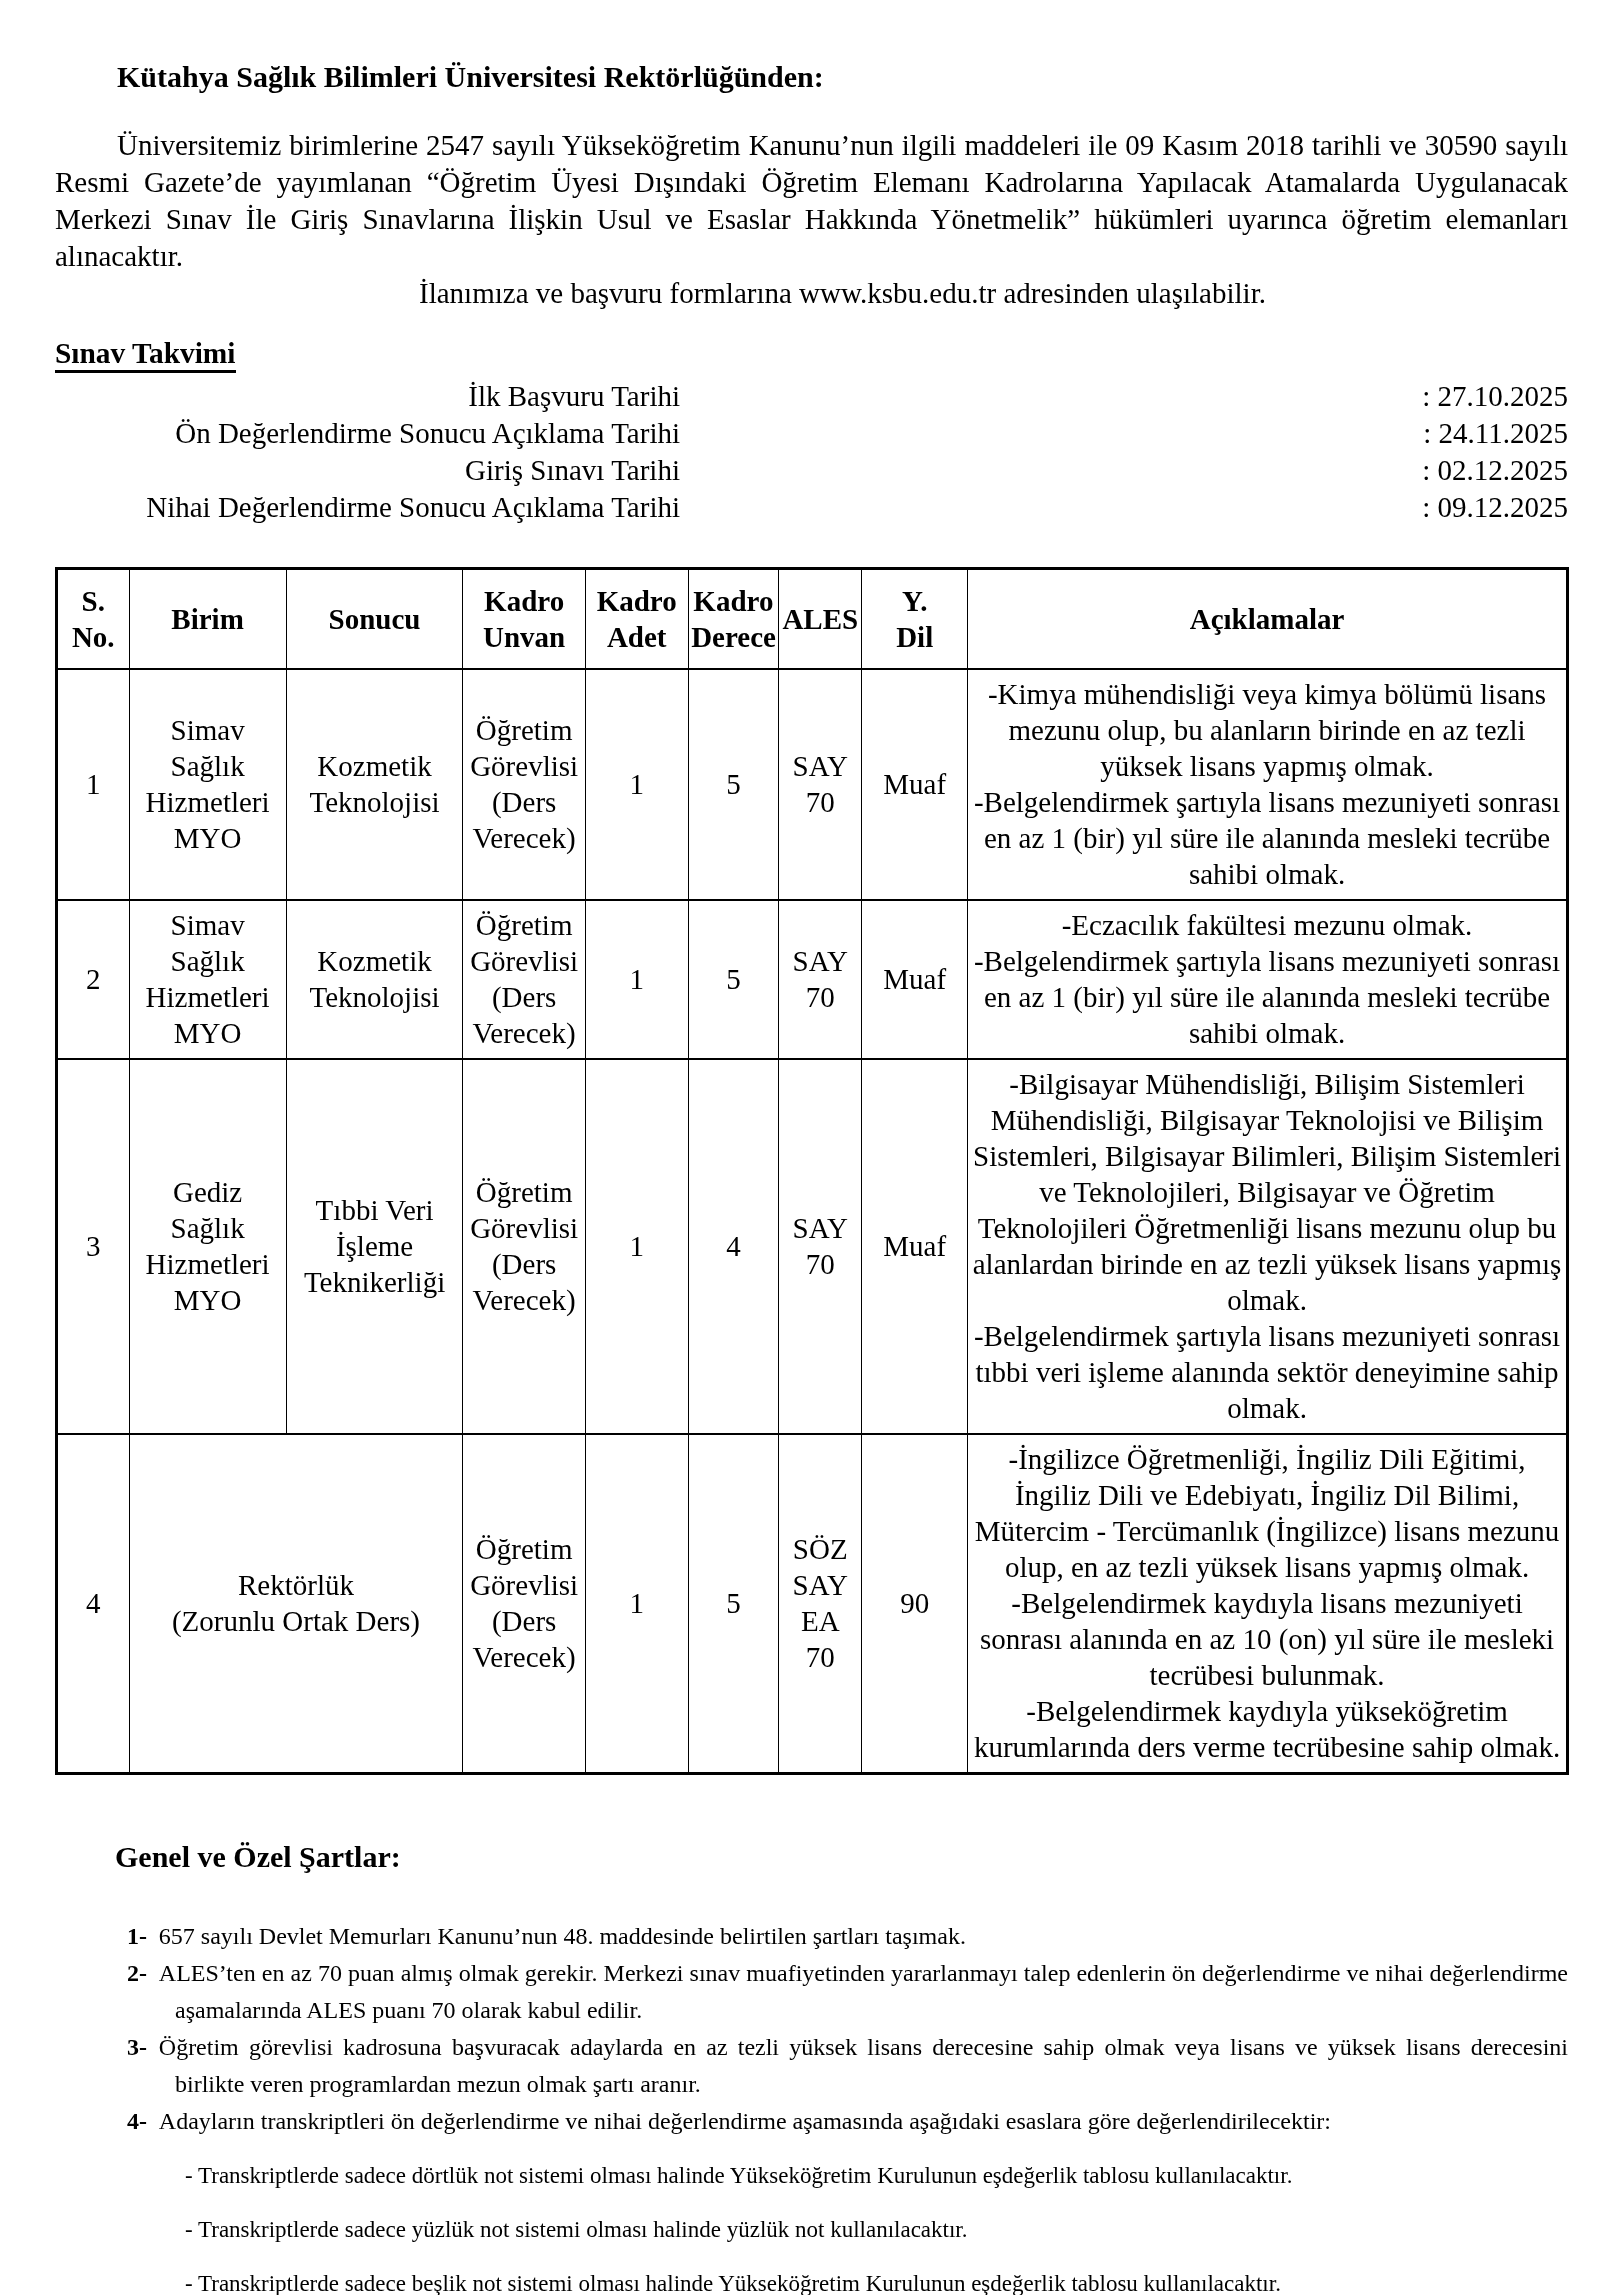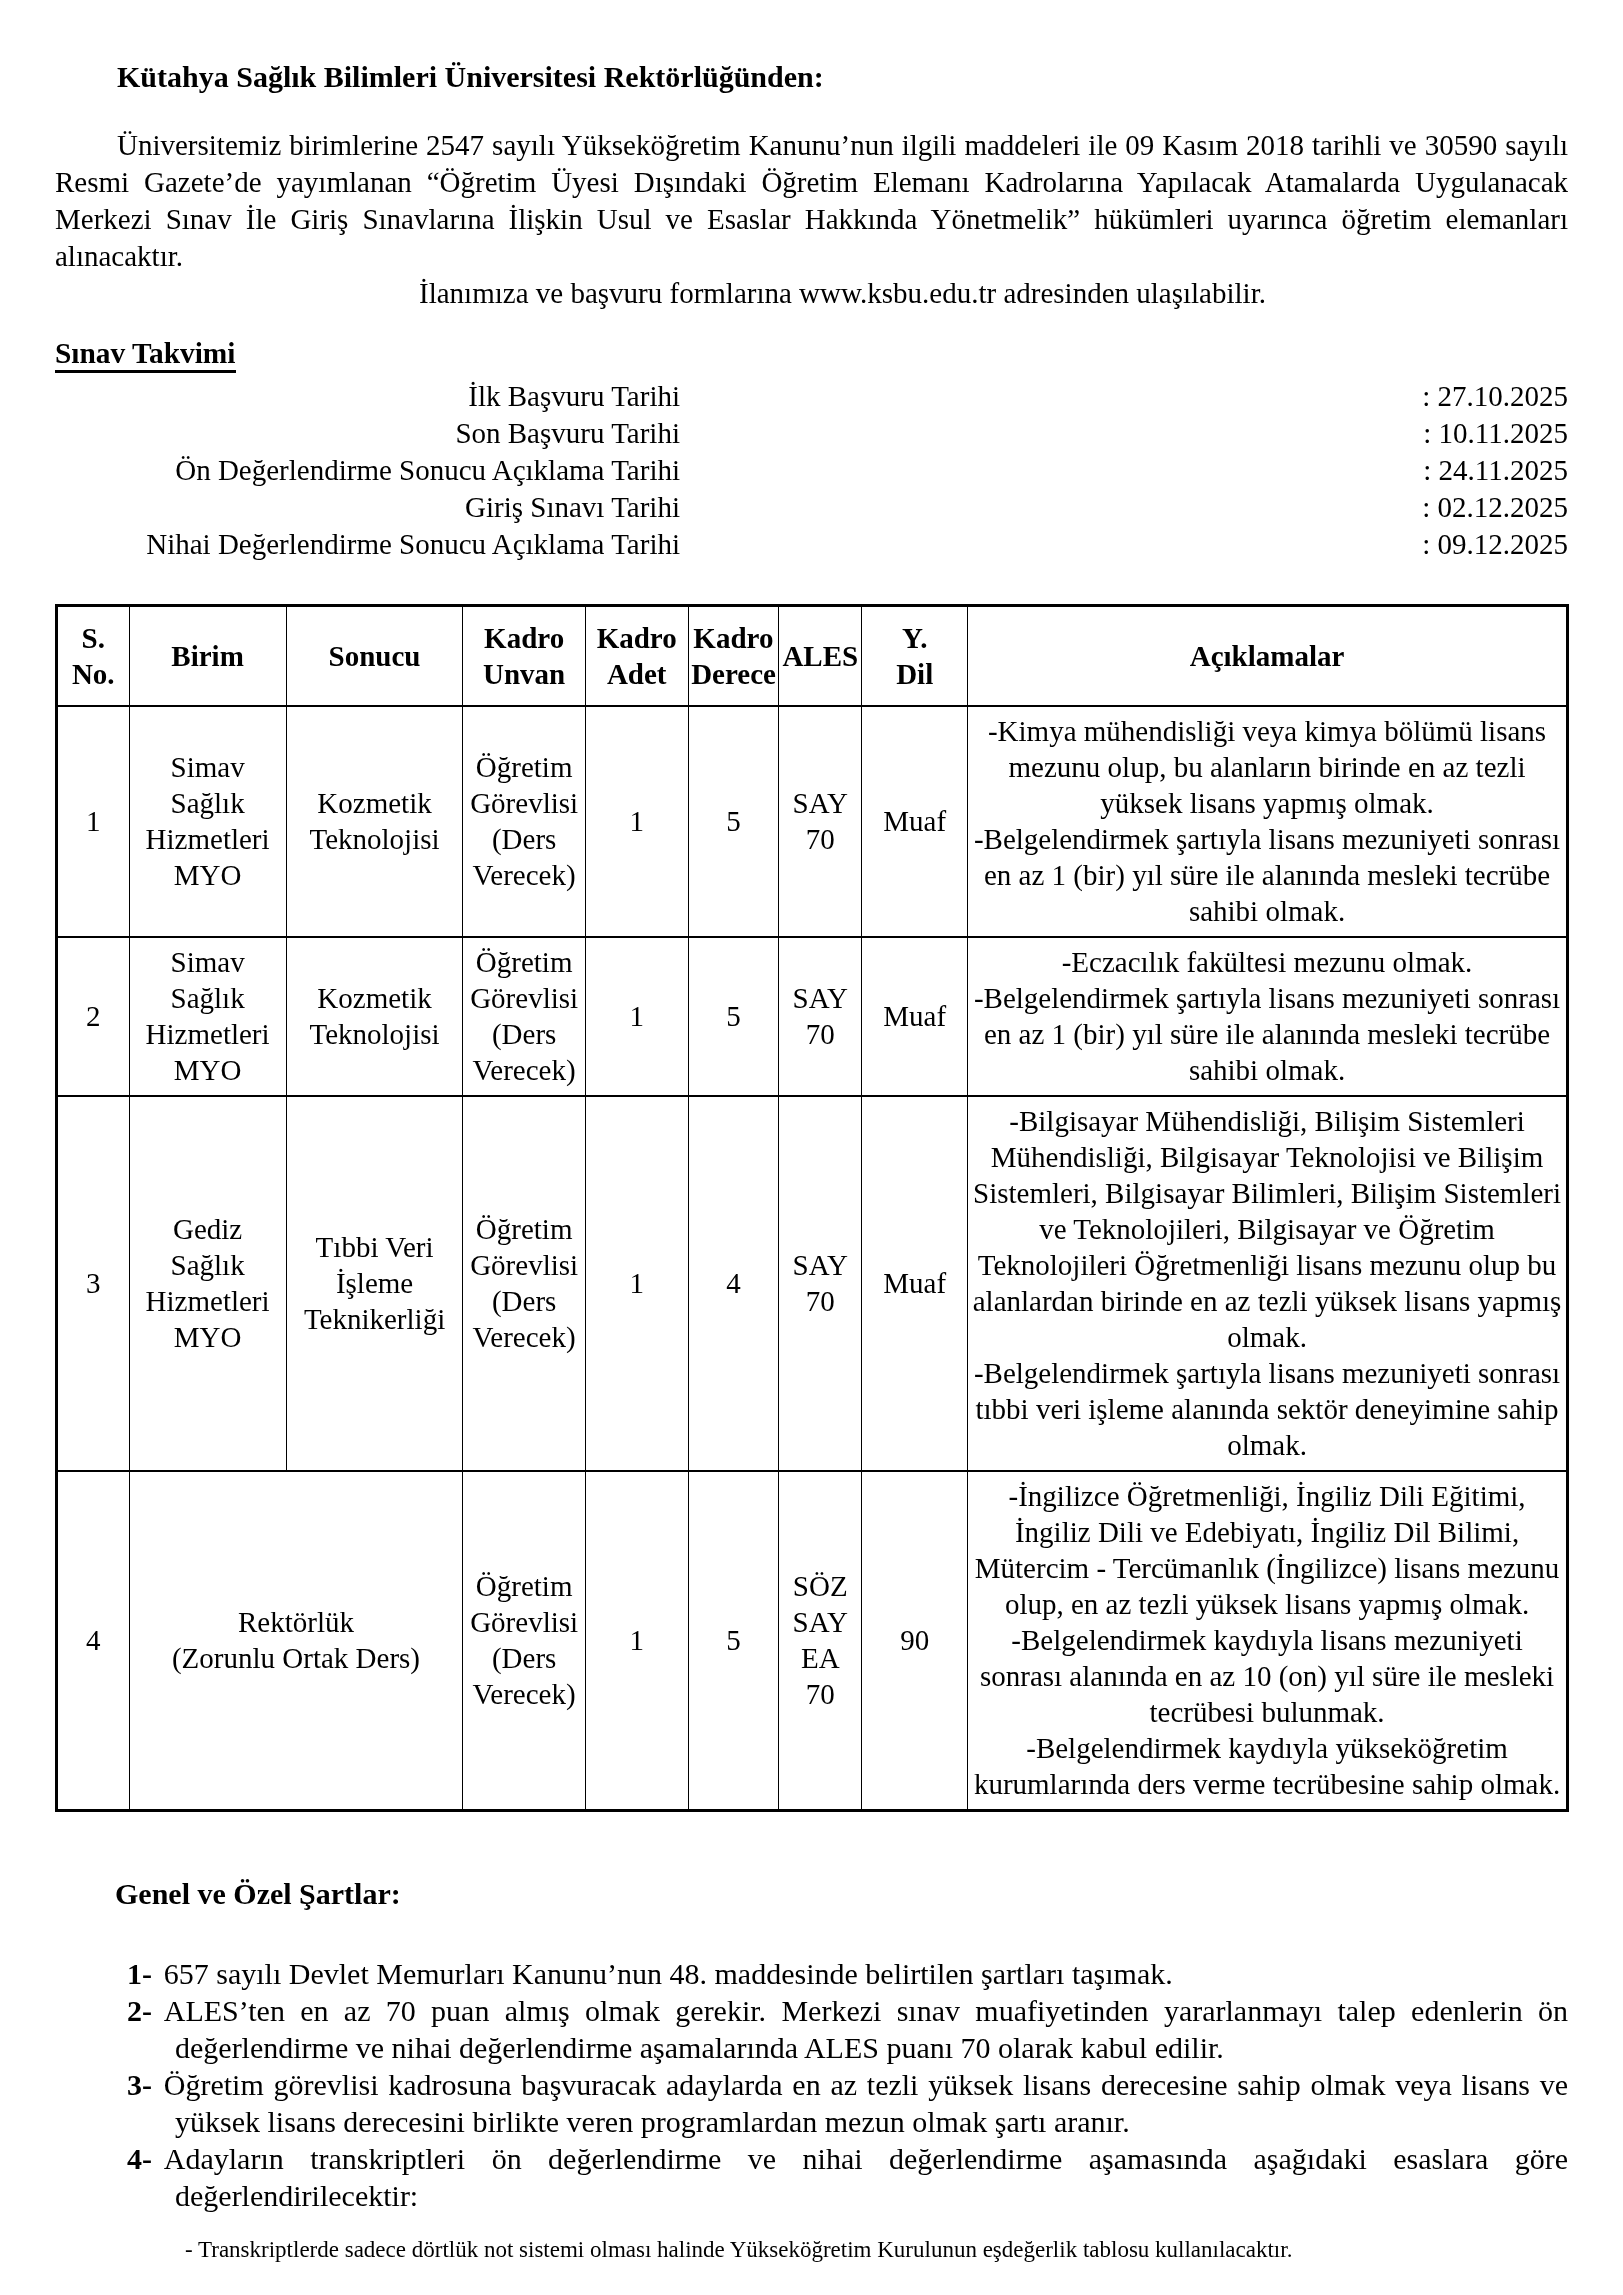--- a/index.html
+++ b/index.html
@@ -81,21 +81,21 @@
   .pre { white-space: pre-line; }
 
   .conditions-heading {
     margin: 63px 0 0 60px;
     font-size: 30px;
     font-weight: bold;
     line-height: 37px;
   }
   .conditions-list { margin-top: 43px; }
   .condition-item {
-    font-size: 30px;
+    font-size: 24px;
     line-height: 37px;
     text-align: justify;
     padding-left: 120px;
     text-indent: -48px;
     margin: 0;
   }
   .condition-number { font-weight: bold; padding-right: 11.8px; }
   .condition-subitem {
     font-size: 23px;
     line-height: 37px;
@@ -114,24 +114,20 @@
 
   <p class="intro">Üniversitemiz birimlerine 2547 sayılı Yükseköğretim Kanunu’nun ilgili maddeleri ile 09 Kasım 2018 tarihli ve 30590 sayılı Resmi Gazete’de yayımlanan “Öğretim Üyesi Dışındaki Öğretim Elemanı Kadrolarına Yapılacak Atamalarda Uygulanacak Merkezi Sınav İle Giriş Sınavlarına İlişkin Usul ve Esaslar Hakkında Yönetmelik” hükümleri uyarınca öğretim elemanları alınacaktır.</p>
   <p class="info-line">İlanımıza ve başvuru formlarına www.ksbu.edu.tr adresinden ulaşılabilir.</p>
 
   <div class="schedule">
     <div class="schedule-heading">Sınav Takvimi</div>
 
     <div class="schedule-row">
       <span class="schedule-label">İlk Başvuru Tarihi</span>
       <span class="schedule-value">: 27.10.2025</span>
-    </div>
-    <div class="schedule-row">
-      <span class="schedule-label">Son Başvuru Tarihi</span>
-      <span class="schedule-value">: 10.11.2025</span>
     </div>
     <div class="schedule-row">
       <span class="schedule-label">Ön Değerlendirme Sonucu Açıklama Tarihi</span>
       <span class="schedule-value">: 24.11.2025</span>
     </div>
     <div class="schedule-row">
       <span class="schedule-label">Giriş Sınavı Tarihi</span>
       <span class="schedule-value">: 02.12.2025</span>
     </div>
     <div class="schedule-row">

